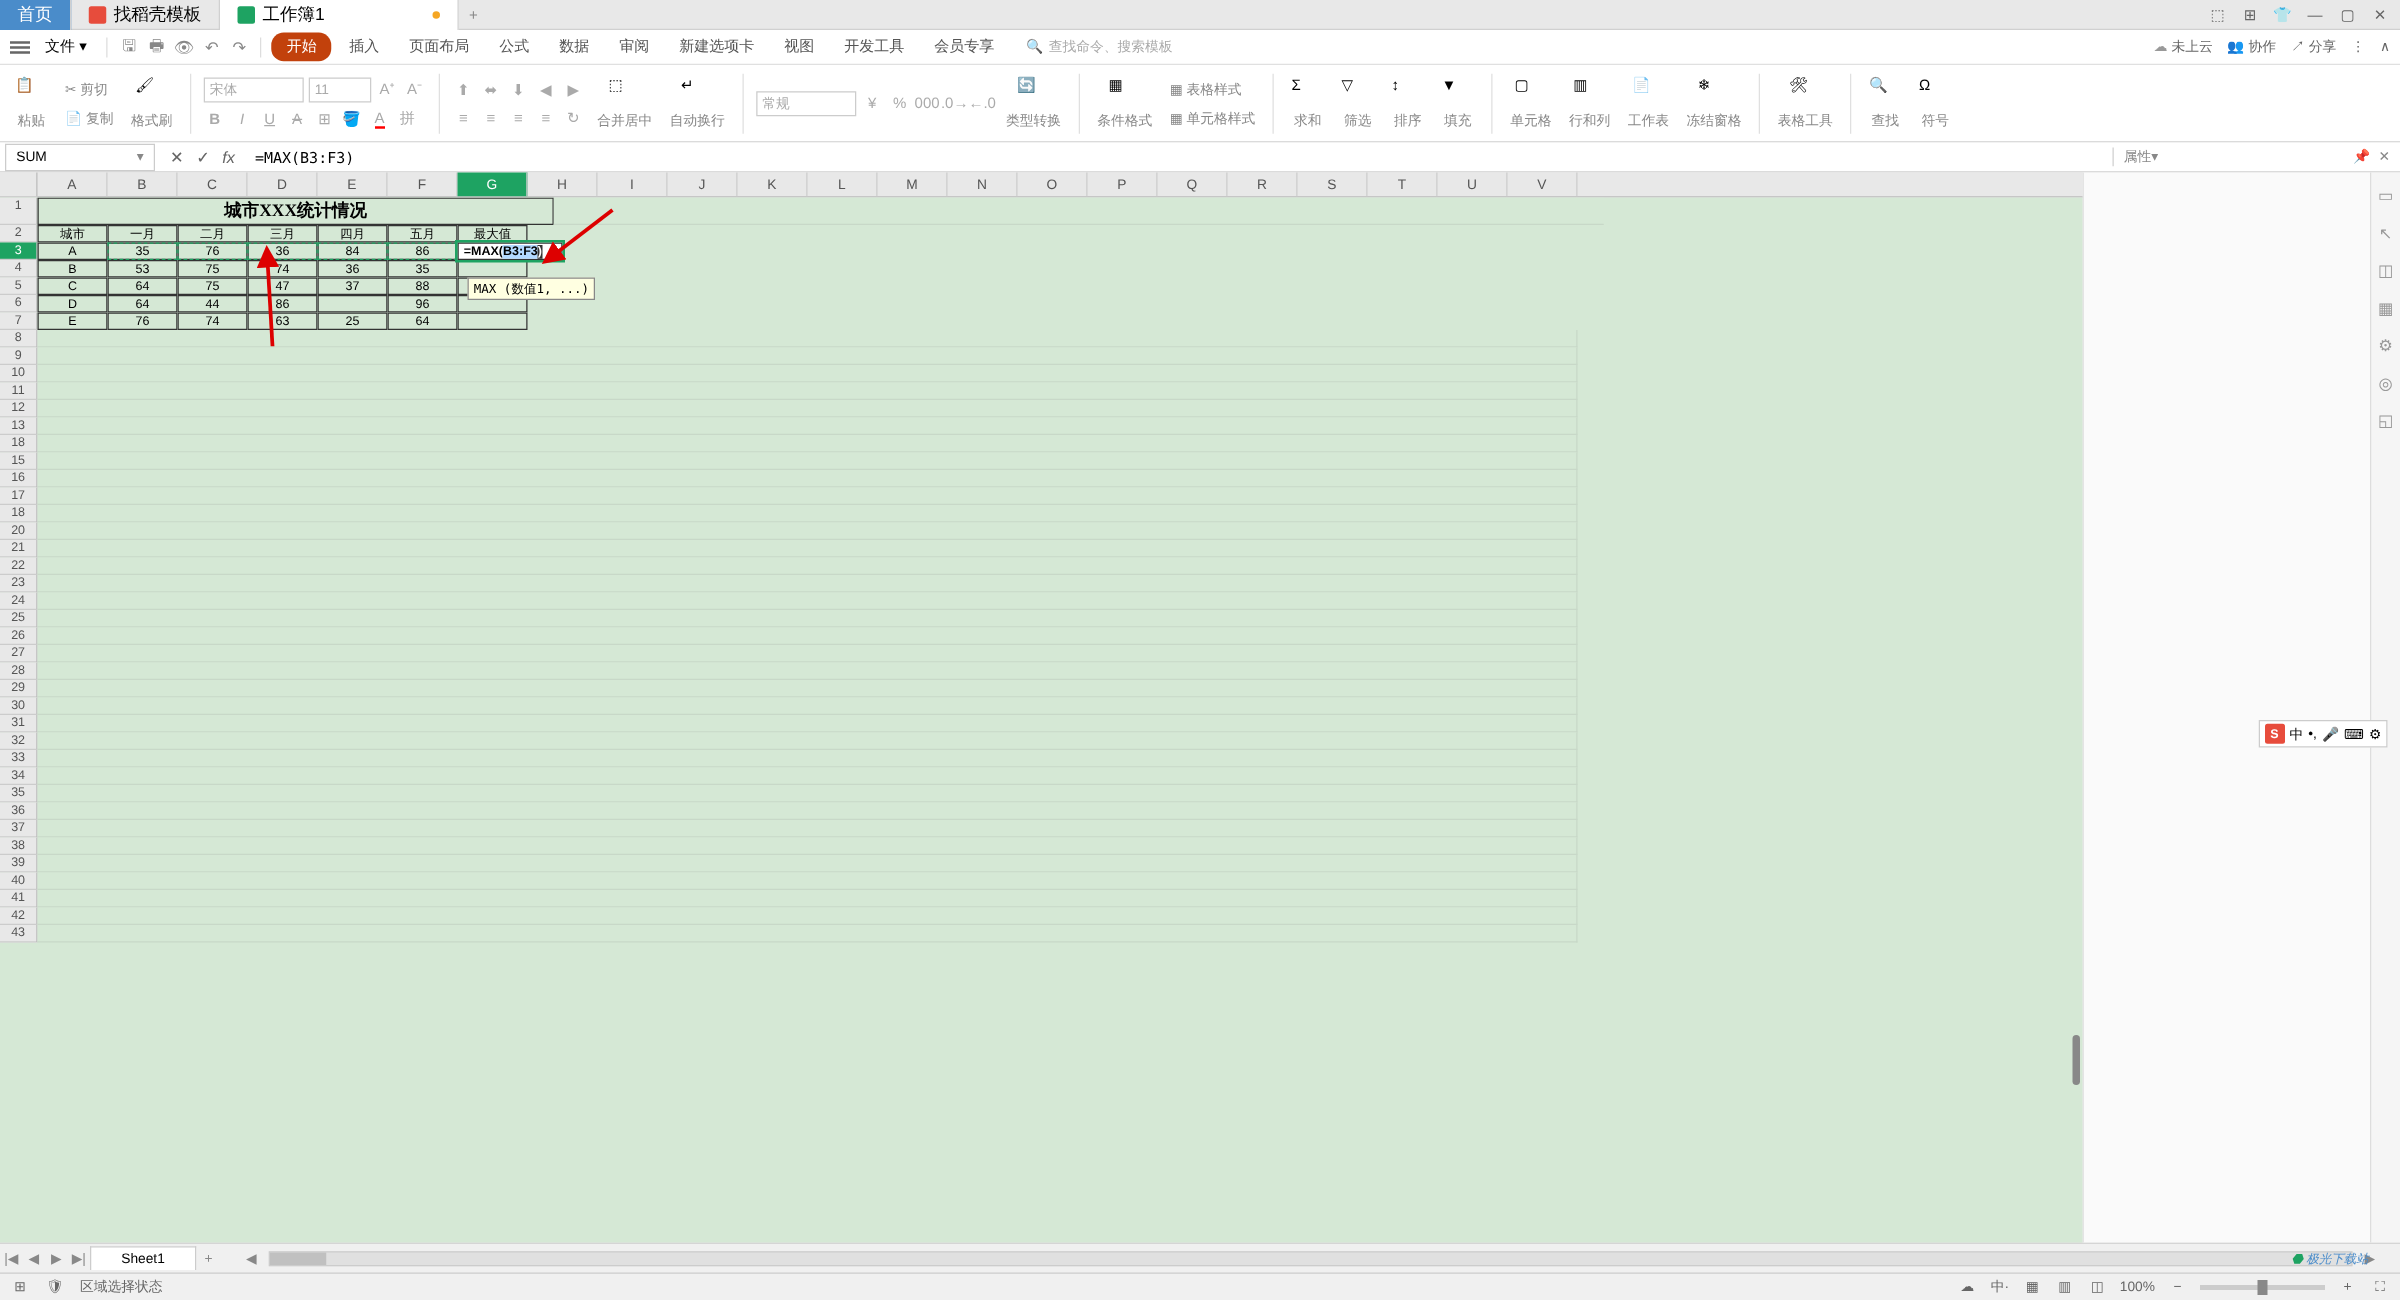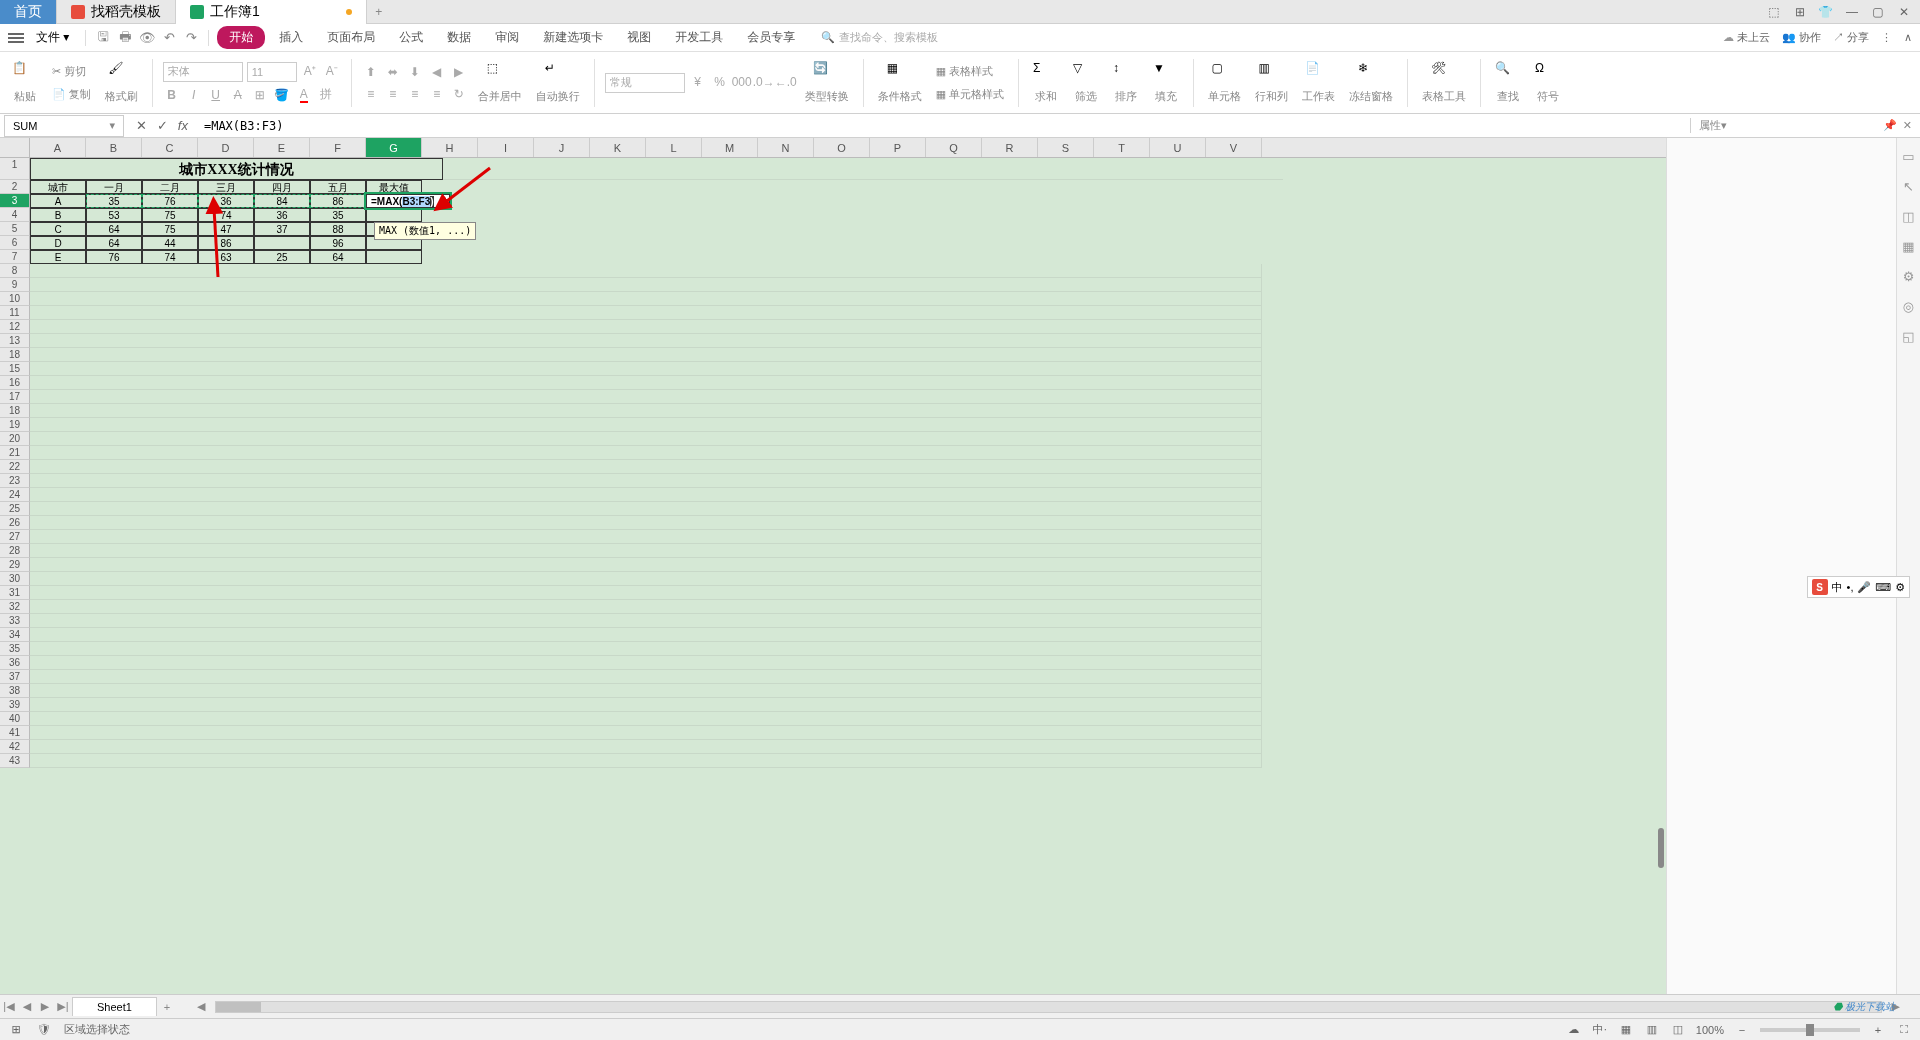--- a/index.html
+++ b/index.html
@@ -19,21 +19,21 @@
 .win-btn { width: 24px; height: 20px; display: flex; align-items: center; justify-content: center; color: #666; cursor: pointer; font-size: 12px; }
 
 
 .menubar { height: 28px; background: #fff; display: flex; align-items: center; padding: 0 8px; border-bottom: 1px solid #e0e0e0; gap: 4px; }
 .hamburger { width: 16px; display: flex; flex-direction: column; gap: 2px; cursor: pointer; }
 .hamburger span { height: 2px; background: #666; }
 .file-menu { padding: 2px 8px; cursor: pointer; }
 .quick-icon { width: 18px; height: 18px; color: #888; cursor: pointer; display: flex; align-items: center; justify-content: center; font-size: 13px; }
 .menu-sep { width: 1px; height: 16px; background: #ddd; margin: 0 4px; }
 .menu-tab { padding: 4px 10px; cursor: pointer; font-size: 12px; color: #555; }
-.menu-tab.active { background: #be185d; color: #fff; border-radius: 10px; padding: 3px 12px; }
+.menu-tab.active { background: #c2410c; color: #fff; border-radius: 10px; padding: 3px 12px; }
 .search-box { margin-left: 12px; display: flex; align-items: center; color: #aaa; gap: 4px; font-size: 11px; }
 .menubar-right { margin-left: auto; display: flex; align-items: center; gap: 12px; color: #666; font-size: 11px; }
 .cloud-icon { color: #999; }
 
 
 .ribbon { height: 62px; background: #fff; display: flex; align-items: center; padding: 0 8px; border-bottom: 1px solid #d0d0d0; gap: 6px; }
 .rgroup { display: flex; flex-direction: column; align-items: center; gap: 2px; padding: 0 4px; }
 .rgroup-label { font-size: 11px; color: #888; }
 .rbtn { display: flex; align-items: center; gap: 3px; font-size: 11px; color: #888; cursor: pointer; padding: 2px 4px; }
 .ricon { width: 18px; height: 18px; display: inline-block; border: 1px solid #bbb; border-radius: 2px; }
@@ -495,24 +495,20 @@
         </div>
         <div class="row">
           <div class="row-h">17</div>
           <div class="cell" style="width:1232px;"></div>
         </div>
         <div class="row">
           <div class="row-h">18</div>
           <div class="cell" style="width:1232px;"></div>
         </div>
         <div class="row">
-          <div class="row-h">19</div>
-          <div class="cell" style="width:1232px;"></div>
-        </div>
-        <div class="row">
           <div class="row-h">20</div>
           <div class="cell" style="width:1232px;"></div>
         </div>
         <div class="row">
           <div class="row-h">21</div>
           <div class="cell" style="width:1232px;"></div>
         </div>
         <div class="row">
           <div class="row-h">22</div>
           <div class="cell" style="width:1232px;"></div>

